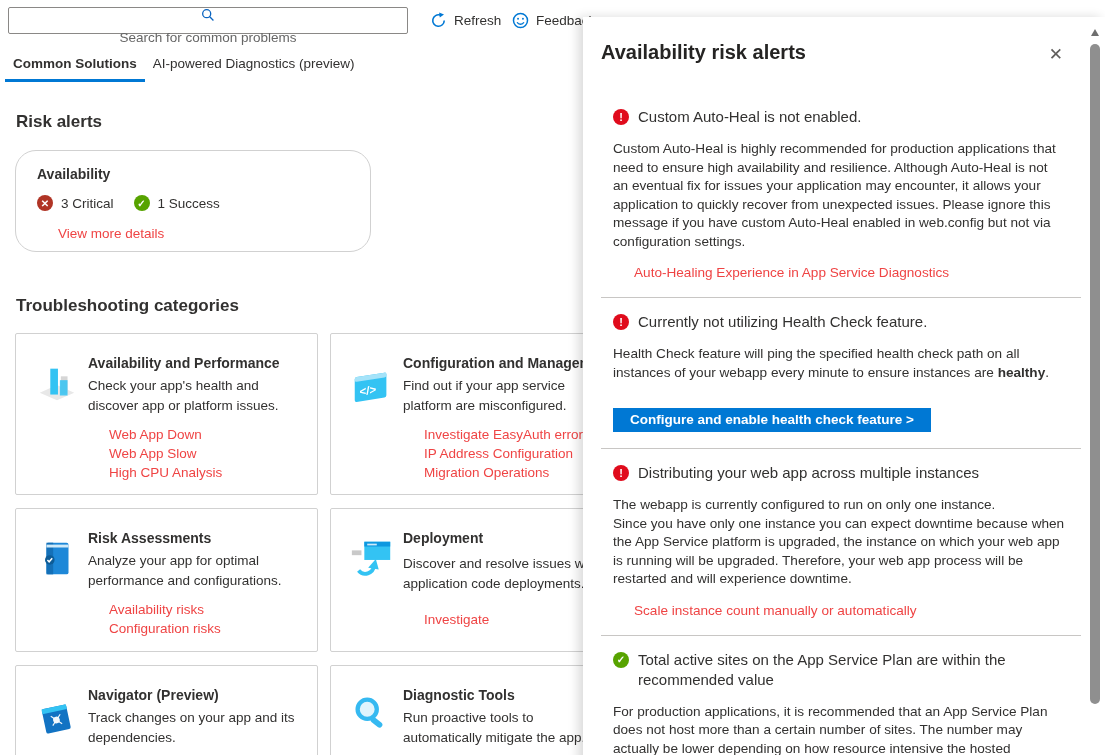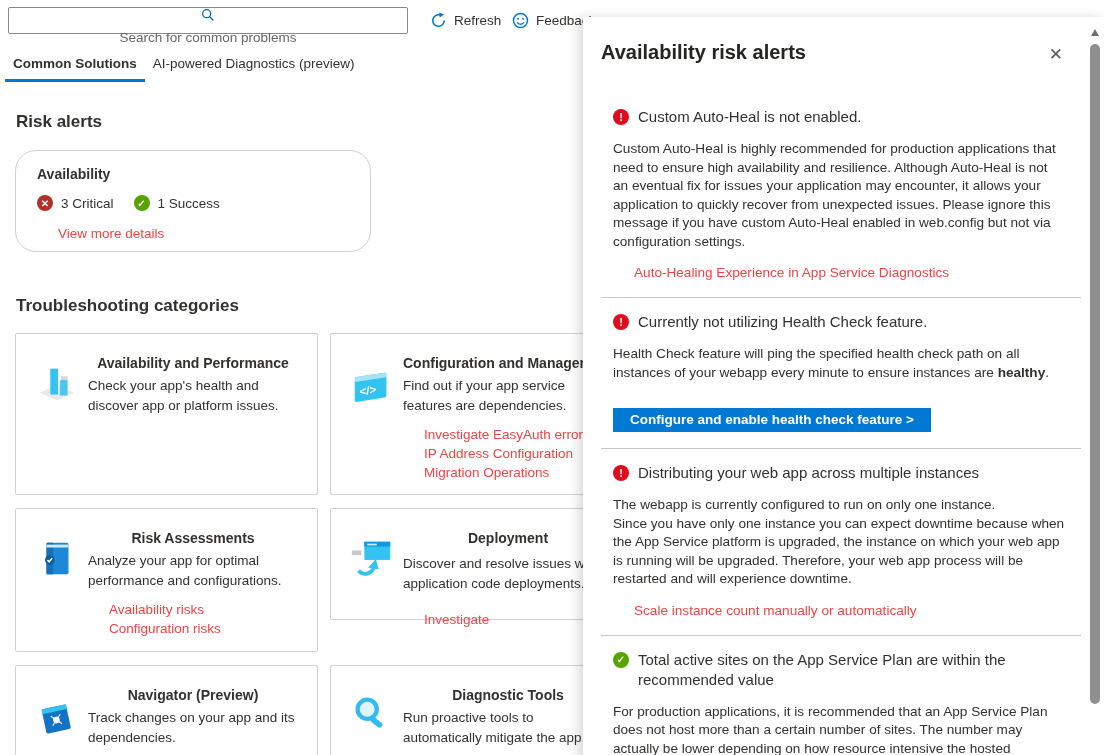--- a/index.html
+++ b/index.html
@@ -38,21 +38,21 @@
   .badge{width:16px;height:16px;border-radius:50%;display:inline-flex;
     align-items:center;justify-content:center;color:#fff;font-size:10px;font-weight:700;flex:none;}
   .badge.red-x{background:#b03425;}
   .badge.green-check{background:#57a300;}
   .badge.red-bang{background:#e00b1c;font-size:11px;}
   #availability-card .link{display:inline-block;margin-top:15px;}
 
   
   .cat-card{display:flex;padding:21px 12px 0 10px;}
   .cat-icon{width:62px;flex:none;display:flex;justify-content:center;padding-top:6px;}
-  .cat-title{font-size:14px;font-weight:700;margin-bottom:5px;text-align:center;}
+  .cat-title{font-size:14px;font-weight:700;margin-bottom:5px;}
   .cat-desc{font-size:13.5px;line-height:20px;max-width:210px;}
   .cat-links{margin-top:9px;display:flex;flex-direction:column;}
   .cat-links .link{line-height:19px;}
 
   
   .panel{position:absolute;left:583px;top:17px;width:522px;height:755px;background:#fff;
     box-shadow:-5px 0 10px rgba(0,0,0,.14);box-sizing:border-box;z-index:10;}
   .panel-header{position:absolute;left:18px;top:24px;font-size:20px;font-weight:700;color:#252423;}
   .panel-close{position:absolute;right:36px;top:28px;font-size:17px;color:#605e5c;
     background:none;border:none;cursor:pointer;line-height:1;font-family:"Liberation Sans",sans-serif;}
@@ -142,36 +142,41 @@
       <svg width="46" height="46" viewBox="0 0 48 48">
         <polygon points="6,33 24,25 42,33 24,41" fill="#e8e8e8"></polygon>
         <rect x="28" y="16" width="7" height="18" fill="#d6d6d6"></rect>
         <rect x="17" y="8" width="8" height="27" fill="#33c3f3"></rect>
         <rect x="27" y="20" width="8" height="16" fill="#33c3f3" opacity="0.85"></rect>
       </svg>
     </div>
     <div class="cat-content">
       <div class="cat-title">Availability and Performance</div>
       <div class="cat-desc">Check your app's health and discover app or platform issues.</div>
+      <div class="cat-links">
+        <a class="link">Web App Down</a>
+        <a class="link">Web App Slow</a>
+        <a class="link">High CPU Analysis</a>
+      </div>
     </div>
   </div>
 
   <div class="card cat-card" style="left:330px;top:333px;width:303px;height:162px;">
     <div class="cat-icon">
       <svg width="46" height="46" viewBox="0 0 48 48">
         <g transform="skewY(-9) translate(0,8)">
           <rect x="6" y="10" width="33" height="26" rx="2" fill="#33c3f3"></rect>
           <rect x="6" y="10" width="33" height="5" rx="2" fill="#a5e3f9"></rect>
           <text x="11" y="30" fill="#fff" font-size="12" font-weight="bold" font-family="Liberation Sans,sans-serif">&lt;/&gt;</text>
         </g>
       </svg>
     </div>
     <div class="cat-content">
       <div class="cat-title">Configuration and Management</div>
-      <div class="cat-desc">Find out if your app service features are dependencies.</div>
+      <div class="cat-desc">Find out if your app service platform are misconfigured.</div>
       <div class="cat-links">
         <a class="link">Investigate EasyAuth errors</a>
         <a class="link">IP Address Configuration</a>
         <a class="link">Migration Operations</a>
       </div>
     </div>
   </div>
 
   <div class="card cat-card" style="left:15px;top:508px;width:303px;height:144px;">
     <div class="cat-icon">
@@ -186,21 +191,21 @@
     <div class="cat-content">
       <div class="cat-title">Risk Assessments</div>
       <div class="cat-desc">Analyze your app for optimal performance and configurations.</div>
       <div class="cat-links">
         <a class="link">Availability risks</a>
         <a class="link">Configuration risks</a>
       </div>
     </div>
   </div>
 
-  <div class="card cat-card" style="left:330px;top:508px;width:303px;height:112px;">
+  <div class="card cat-card" style="left:330px;top:508px;width:303px;height:144px;">
     <div class="cat-icon">
       <svg width="46" height="46" viewBox="0 0 48 48">
         <rect x="3" y="15" width="10" height="5" fill="#c9c9c9"></rect>
         <rect x="16" y="6" width="27" height="19" fill="#33c3f3"></rect>
         <rect x="16" y="6" width="27" height="5" fill="#0d98e0"></rect>
         <rect x="19" y="8" width="10" height="1.8" fill="#fff" opacity="0.8"></rect>
         <path d="M10 36 A9 9 0 0 0 26 31" fill="none" stroke="#33c3f3" stroke-width="4"></path>
         <path d="M28 24 L31 35 L20 33 Z" fill="#33c3f3"></path>
       </svg>
     </div>

